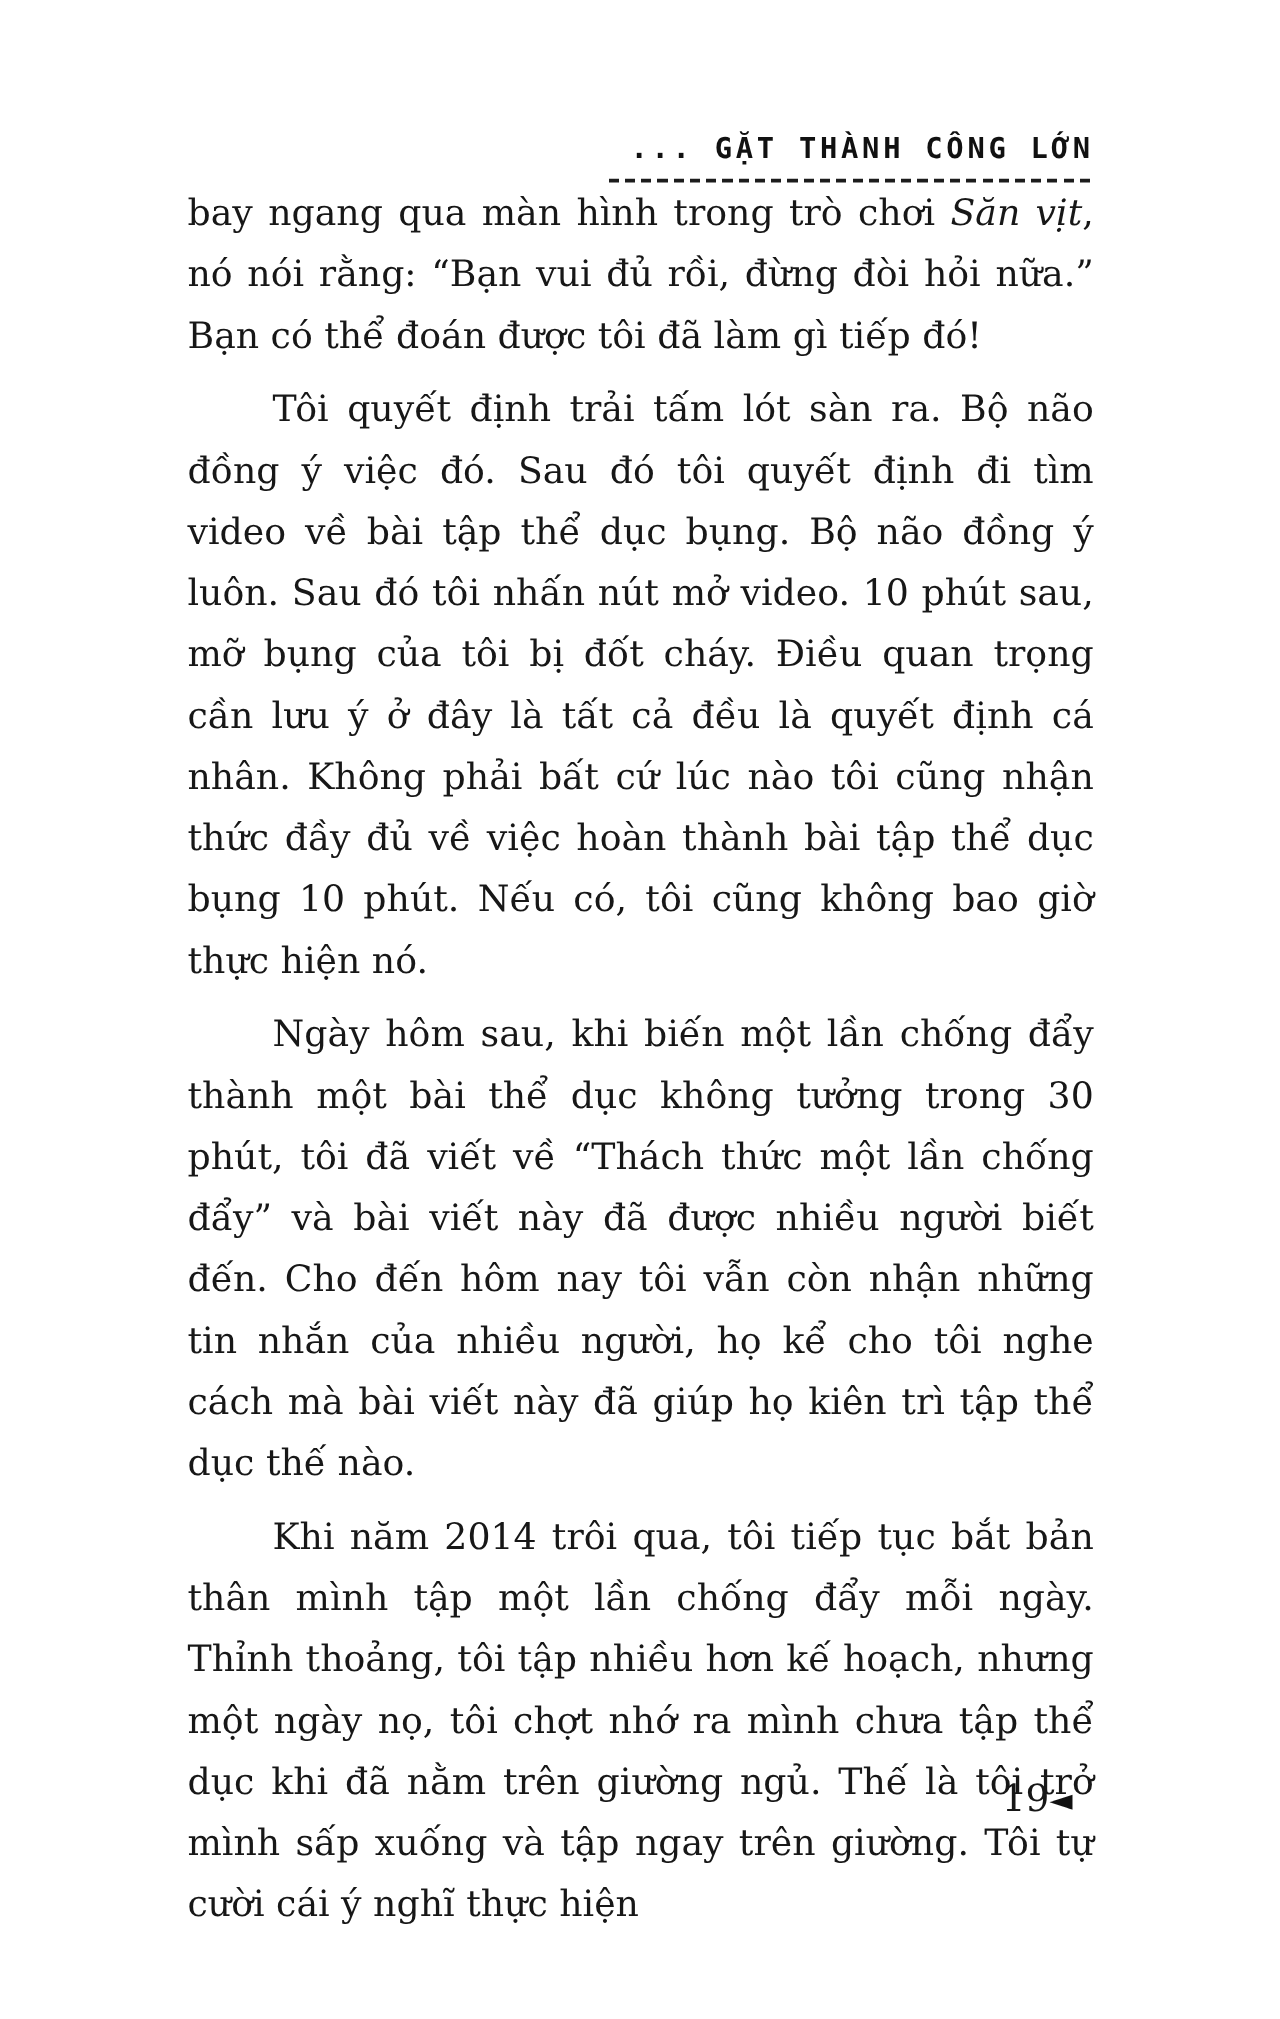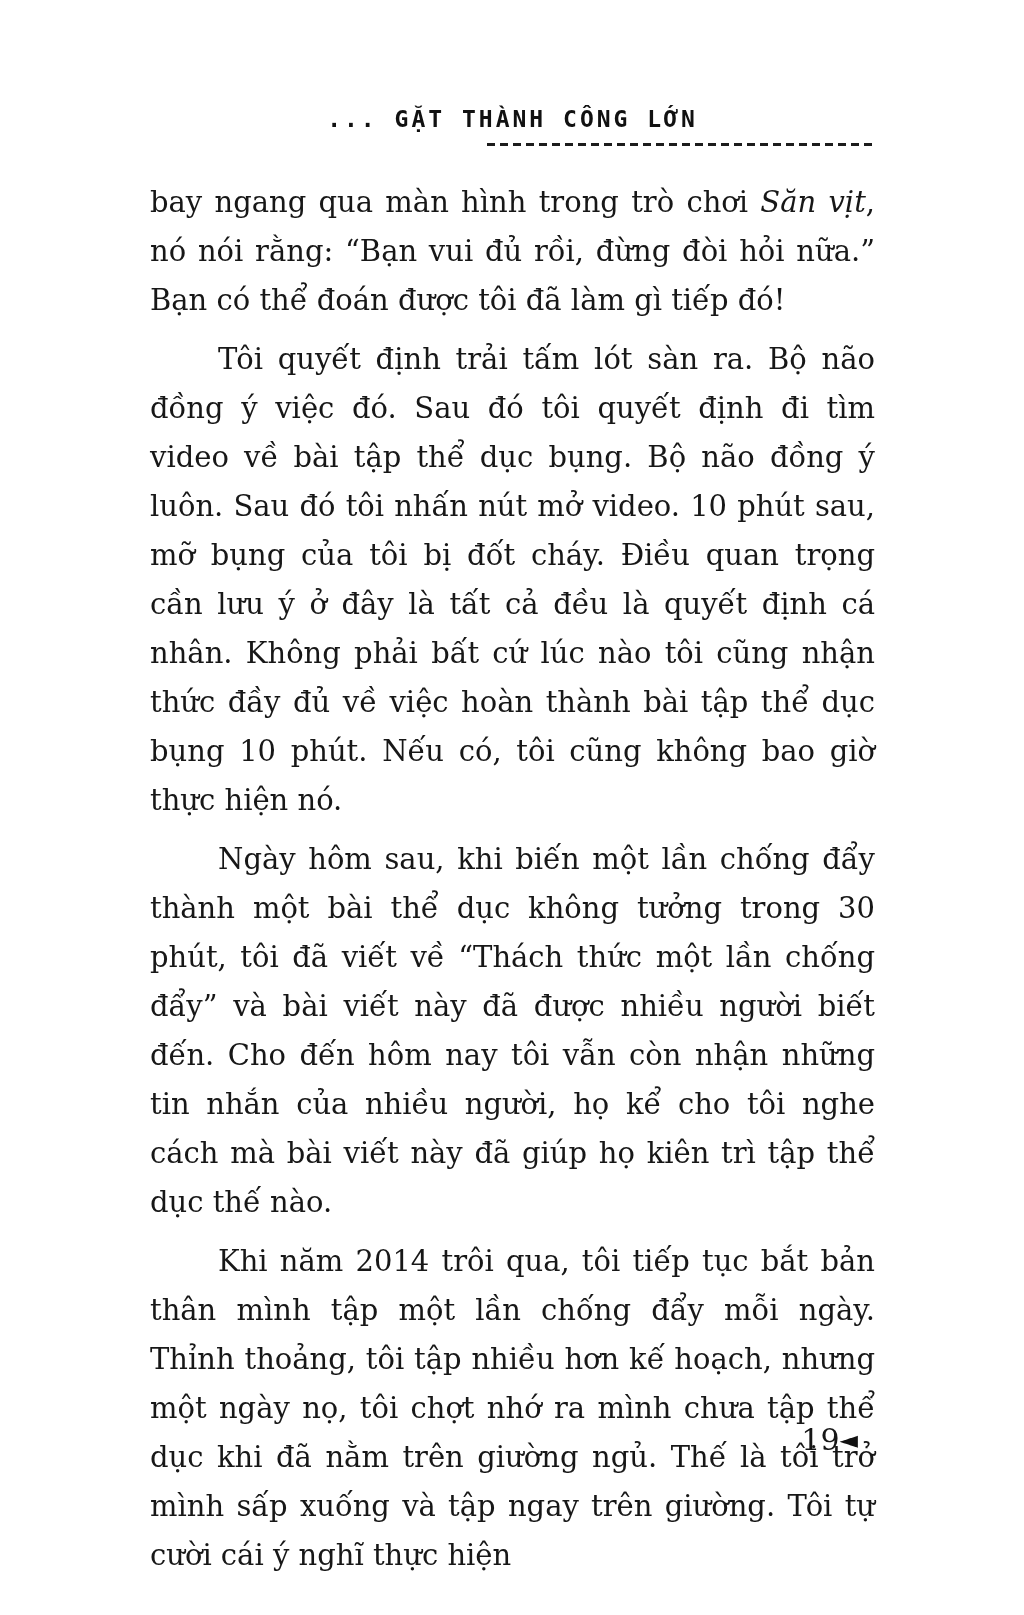--- a/index.html
+++ b/index.html
@@ -19,21 +19,21 @@
   .page {
     width: 1024px;
     height: 1615px;
     padding: 0 149px 0 150px;
     position: relative;
   }
 
   
   .page-header {
     padding-top: 106px;
-    text-align: center;
+    text-align: right;
   }
 
   .header-title {
     font-family: "DejaVu Sans Mono", monospace;
     font-weight: bold;
     font-size: 23px;
     letter-spacing: 3px;
     color: #111111;
     white-space: nowrap;
   }
@@ -45,21 +45,20 @@
     margin-left: auto;
     background: repeating-linear-gradient(
       90deg,
       #1c1c1c 0px, #1c1c1c 8px,
       transparent 8px, transparent 13px
     );
   }
 
   
   .page-body {
-    margin-top: 32px;
   }
 
   .para {
     font-size: 29px;
     line-height: 49px;
     text-align: justify;
     text-justify: inter-word;
     margin-bottom: 10px;
     color: #171717;
   }

